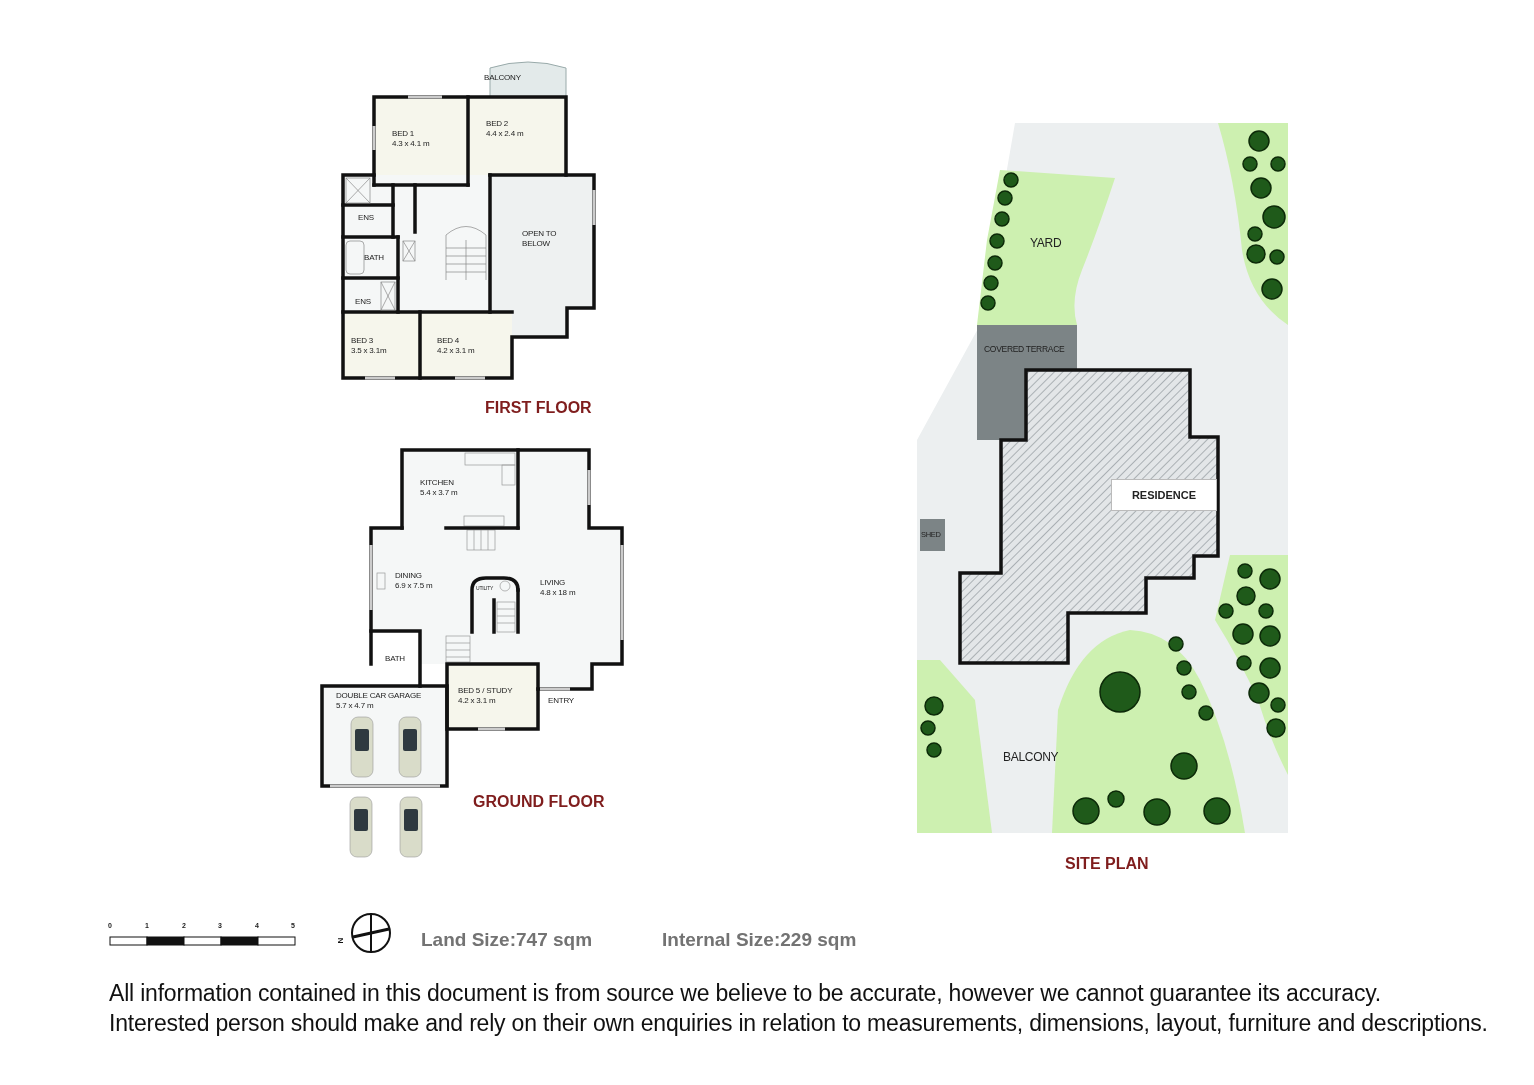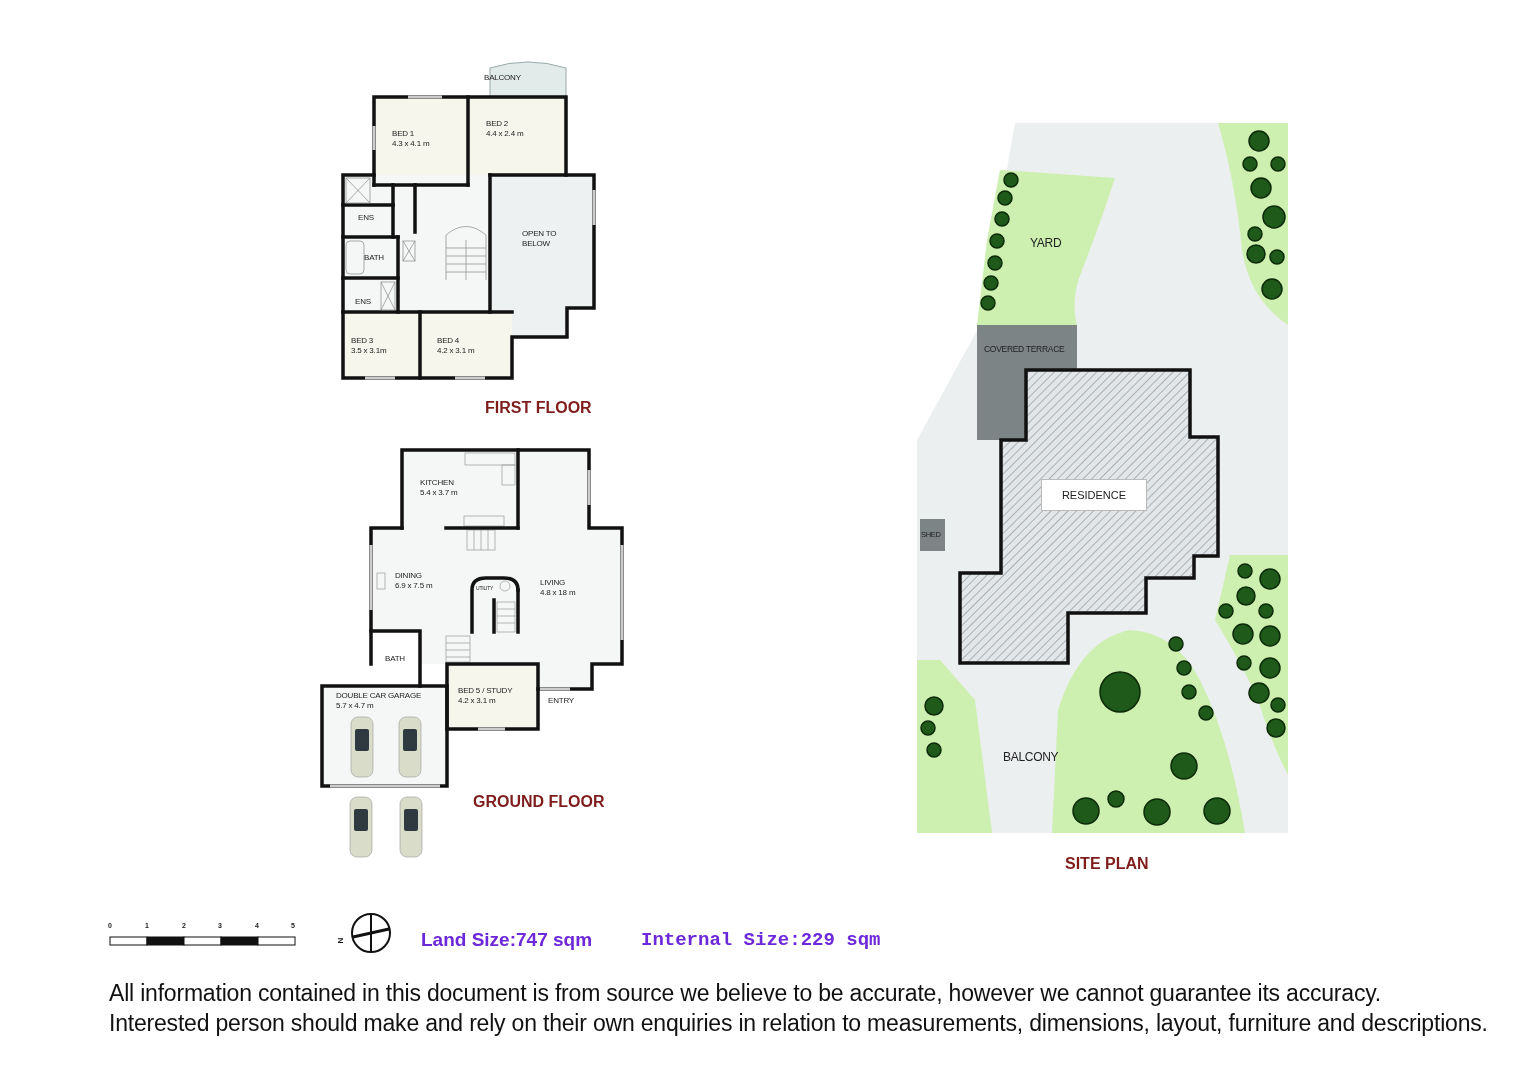--- a/index.html
+++ b/index.html
@@ -2,22 +2,22 @@
 <html><head>
 <meta charset="utf-8">
 <style>
   html, body { margin:0; padding:0; background:#ffffff; }
   body { width:1534px; height:1085px; position:relative; overflow:hidden; font-family:"Liberation Sans", sans-serif; color:#111; }
   .abs { position:absolute; }
   .plan-svg { position:absolute; left:0; top:0; }
   .room-label { position:absolute; font-family:"Liberation Sans", sans-serif; font-size:8px; color:#222; text-align:left; line-height:10px; letter-spacing:-0.2px; }
   .section-title { position:absolute; font-family:"Liberation Sans", sans-serif; font-weight:bold; font-size:16px; color:#7f1d1d; }
   .site-label { position:absolute; font-family:"Liberation Sans", sans-serif; font-size:12px; color:#222; letter-spacing:-0.3px; }
-  .residence-box { position:absolute; left:1041px; top:479px; width:106px; height:32px; background:#fff; border:1px solid #bbb; display:flex; align-items:center; justify-content:center; font-size:11px; font-weight:normal; color:#222; box-sizing:border-box; }
-  .stats { position:absolute; top:929px; font-weight:bold; font-size:19px; color:#6d28d9; }
+  .residence-box { position:absolute; left:1111px; top:479px; width:106px; height:32px; background:#fff; border:1px solid #bbb; display:flex; align-items:center; justify-content:center; font-size:11px; font-weight:bold; color:#222; box-sizing:border-box; }
+  .stats { position:absolute; top:929px; font-weight:bold; font-size:19px; color:#737373; }
   .disclaimer { position:absolute; left:109px; font-size:23px; color:#111; letter-spacing:-0.2px; white-space:nowrap; }
   .scale-num { position:absolute; top:922px; font-size:7px; font-weight:bold; color:#222; }
 </style>
 </head>
 <body>
 
 <div>
 <svg class="plan-svg" width="1534" height="1085">
 
   <path d="M490 97 L490 68 Q528 56 566 68 L566 97 Z" fill="#e3eaea" stroke="#9aa" stroke-width="1"></path>
@@ -257,16 +257,16 @@
 
 <div class="scale-num" style="left:108px;">0</div>
 <div class="scale-num" style="left:145px;">1</div>
 <div class="scale-num" style="left:182px;">2</div>
 <div class="scale-num" style="left:218px;">3</div>
 <div class="scale-num" style="left:255px;">4</div>
 <div class="scale-num" style="left:291px;">5</div>
 <div class="abs" style="left:338px;top:936px;font-size:8px;font-weight:bold;transform:rotate(-90deg);">N</div>
 
 <div class="stats" style="left:421px;">Land Size:747 sqm</div>
-<div class="stats" style="left:641px;font-family:Liberation Mono, monospace;">Internal Size:229 sqm</div>
+<div class="stats" style="left:662px;">Internal Size:229 sqm</div>
 
 <div class="disclaimer" style="top:980px;">All information contained in this document is from source we believe to be accurate, however we cannot guarantee its accuracy.</div>
 <div class="disclaimer" style="top:1010px;">Interested person should make and rely on their own enquiries in relation to measurements, dimensions, layout, furniture and descriptions.</div>
 
 </body></html>

